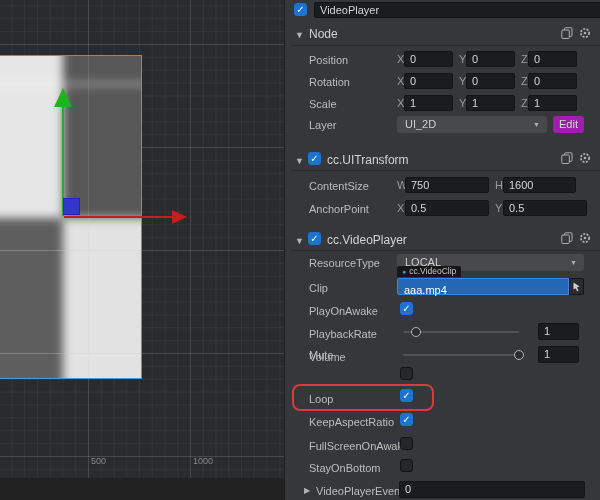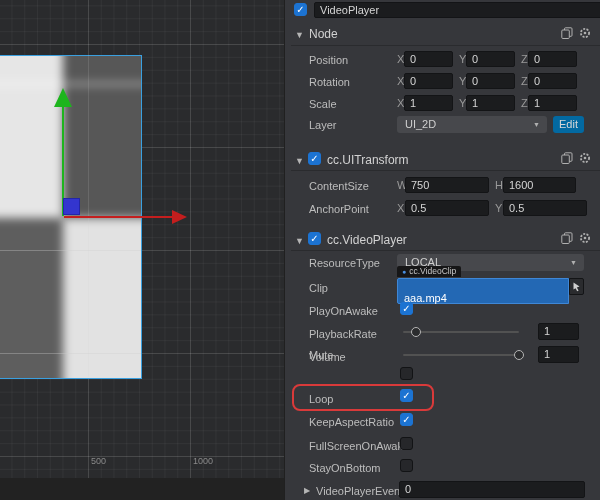--- a/index.html
+++ b/index.html
@@ -40,37 +40,37 @@
   .sep{position:absolute;left:6px;right:0;height:1px;background:#2a2b2e;}
   .sec-arrow{position:absolute;color:#b5b5b5;font-size:9px;line-height:14px;}
   .sec-title{position:absolute;color:#d2d2d2;font-size:12px;line-height:14px;}
   .insp-label{position:absolute;left:24px;color:#bdbdbd;font-size:11px;line-height:14px;}
   .axis{position:absolute;color:#9a9a9a;font-size:11px;line-height:16px;}
   .field{position:absolute;height:16px;background:#1b1c1e;border:1px solid #131416;border-radius:2px;
          color:#d5d5d5;font-size:11px;line-height:15px;padding:0 5px;box-sizing:border-box;overflow:hidden;white-space:nowrap;}
   .dropdown{position:absolute;height:17px;background:#47484c;border-radius:3px;color:#cfcfcf;font-size:11px;
             line-height:17px;padding:0 8px;box-sizing:border-box;cursor:pointer;}
   .dropdown .dd-arrow{position:absolute;right:7px;top:0;font-size:7px;color:#b0b0b0;line-height:17px;}
-  .btn{position:absolute;height:17px;background:#0369a1;border-radius:3px;color:#d8d8d8;font-size:11px;
+  .btn{position:absolute;height:17px;background:#a21caf;border-radius:3px;color:#d8d8d8;font-size:11px;
        line-height:17px;text-align:center;cursor:pointer;box-sizing:border-box;}
   .checkbox{position:absolute;width:13px;height:13px;border-radius:3px;background:#26272a;border:1px solid #121315;
             box-sizing:border-box;cursor:pointer;}
   .checkbox .tick{display:none;color:#fff;font-size:10px;line-height:11px;text-align:center;width:100%;position:absolute;top:0;left:0;}
   .checkbox.checked{background:#1c73d2;border-color:#1c73d2;}
   .checkbox.checked .tick{display:block;}
   .hdr-icons{position:absolute;top:0;cursor:pointer;}
   .slider{position:absolute;width:116px;height:11px;cursor:pointer;}
   .slider .track{position:absolute;left:0;right:0;top:5px;height:2px;background:#525252;border-radius:1px;}
   .slider .knob{position:absolute;top:5.5px;width:10px;height:10px;border-radius:50%;background:#2b2c2e;
                 border:1.5px solid #b5b5b5;box-sizing:border-box;transform:translate(-50%,-50%);}
   .clip-tag{position:absolute;background:#161617;border-radius:2px 2px 0 0;color:#c6c6c6;font-size:8.5px;
             line-height:11px;padding:0 5px;}
   .clip-tag .dot{color:#4a8fe0;font-size:7px;margin-right:3px;}
   .clip-field{position:absolute;height:17px;background:#2368b4;border:1px solid #3f87d6;border-radius:2px 0 0 2px;
-              color:#fff;font-size:11px;line-height:15px;padding:12px 6px;box-sizing:border-box;cursor:pointer;}
+              color:#fff;font-size:11px;line-height:15px;padding:4px 6px;box-sizing:border-box;cursor:pointer;}
   .clip-btn{position:absolute;width:15px;height:17px;background:#2a2b2e;border:1px solid #131416;border-radius:0 2px 2px 0;
             box-sizing:border-box;cursor:pointer;display:flex;align-items:center;justify-content:center;}
   .red-highlight{position:absolute;left:7px;top:384px;width:142px;height:27px;border:2.5px solid #d93a3a;border-radius:8px;box-sizing:border-box;pointer-events:none;}
 </style>
 </head>
 <body>
 
 <div id="app">
 
   <div class="scene">

